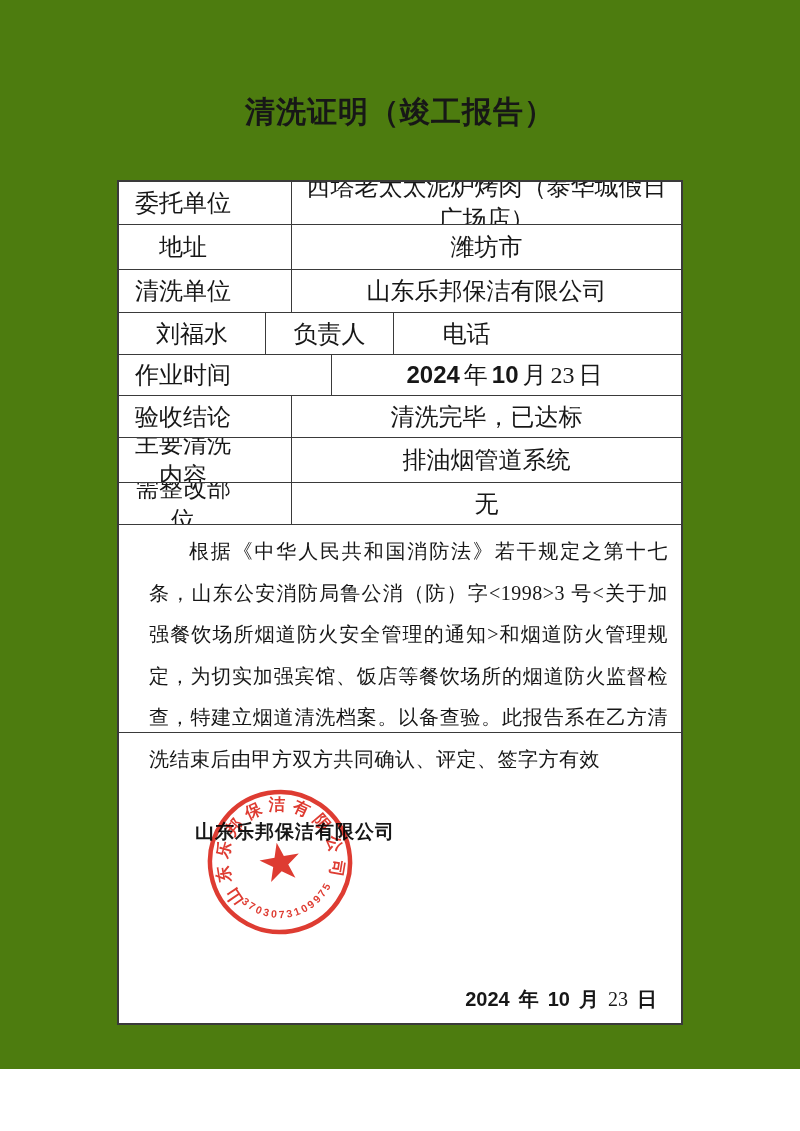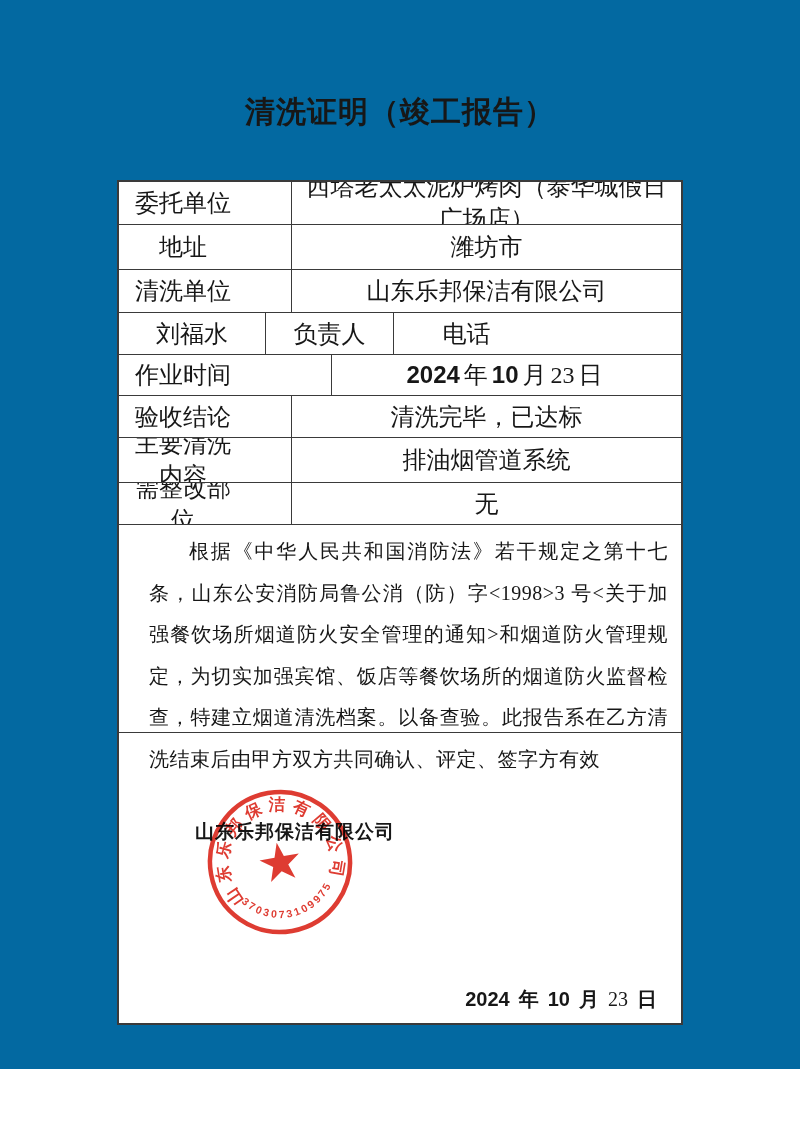--- a/index.html
+++ b/index.html
@@ -1,17 +1,17 @@
 <!DOCTYPE html>
 <html><head>
 <meta charset="utf-8">
 <style>
   html,body{margin:0;padding:0;background:#ffffff;}
   #page{
-    position:relative;width:800px;height:1069px;background:#0369a1;overflow:hidden;
+    position:relative;width:800px;height:1069px;background:#4d7c0f;overflow:hidden;
     font-family:"Liberation Serif","DejaVu Serif",serif;color:#171717;
   }
   .doc-title{
     position:absolute;top:92px;left:0;width:800px;text-align:center;
     font-size:30px;font-weight:700;letter-spacing:1px;
   }
   .doc-table{
     position:absolute;left:117px;top:180px;width:566px;
     border:2px solid #3a3a3a;box-sizing:border-box;background:#fff;
   }

